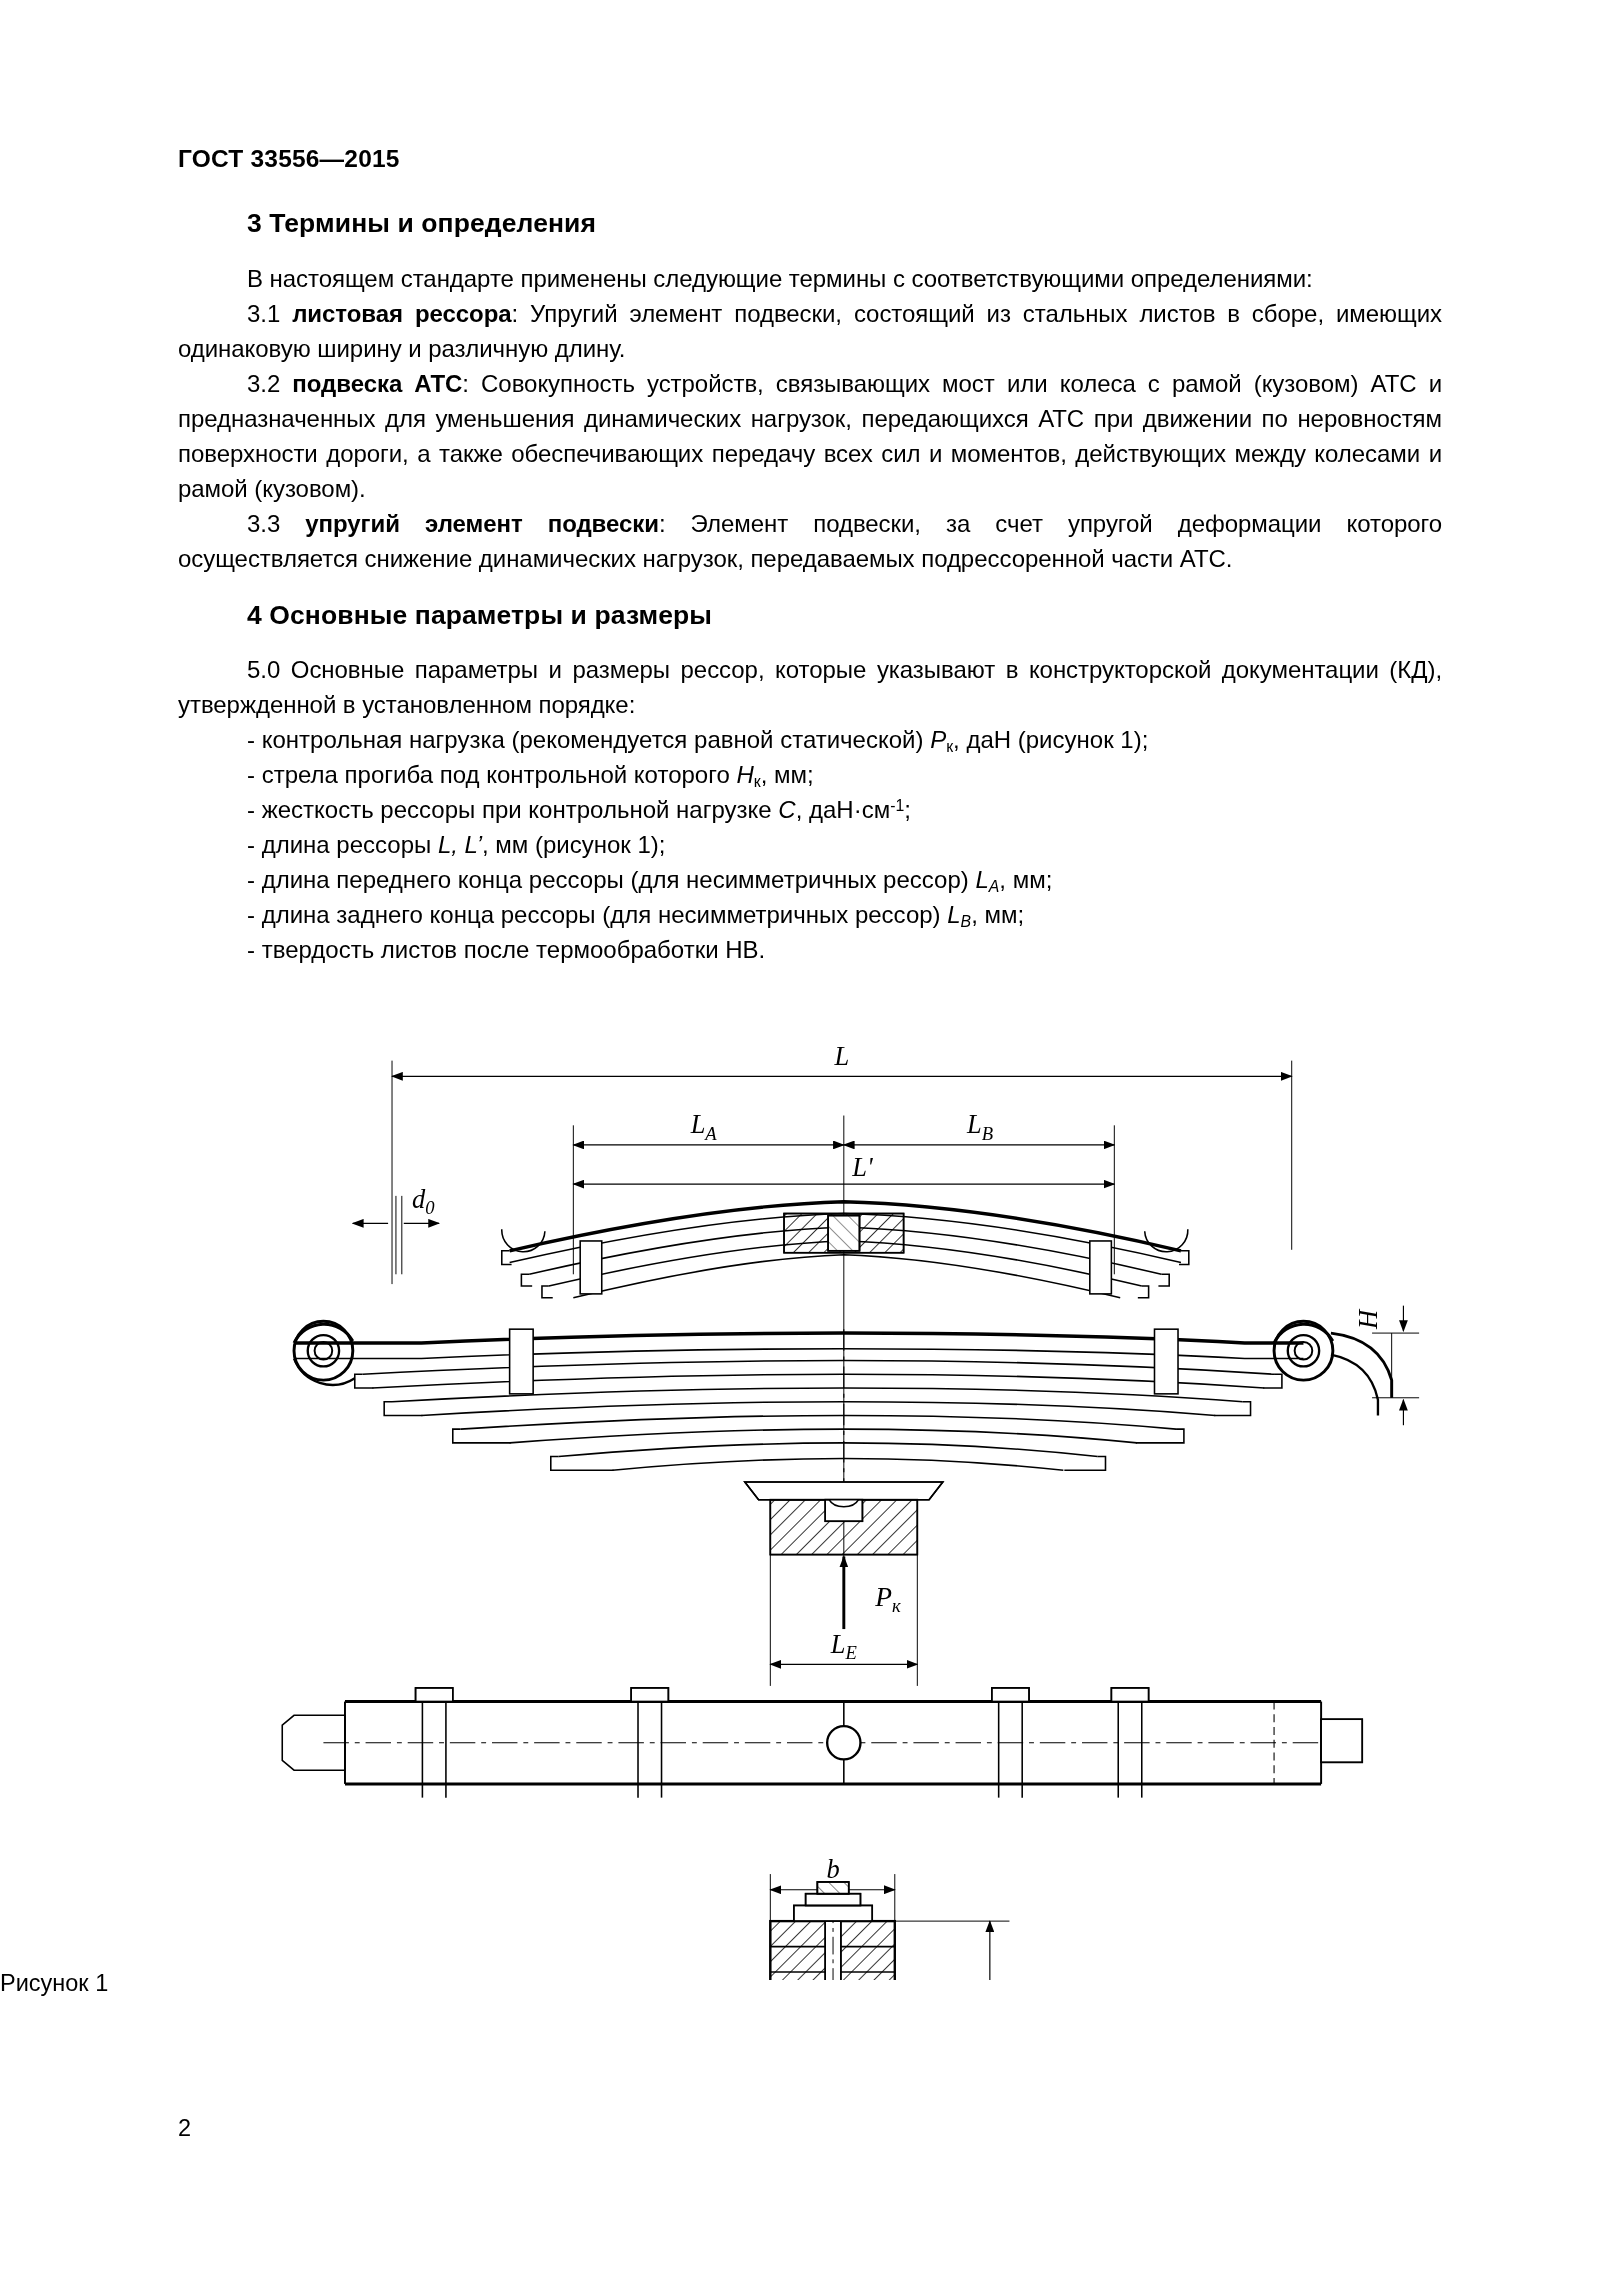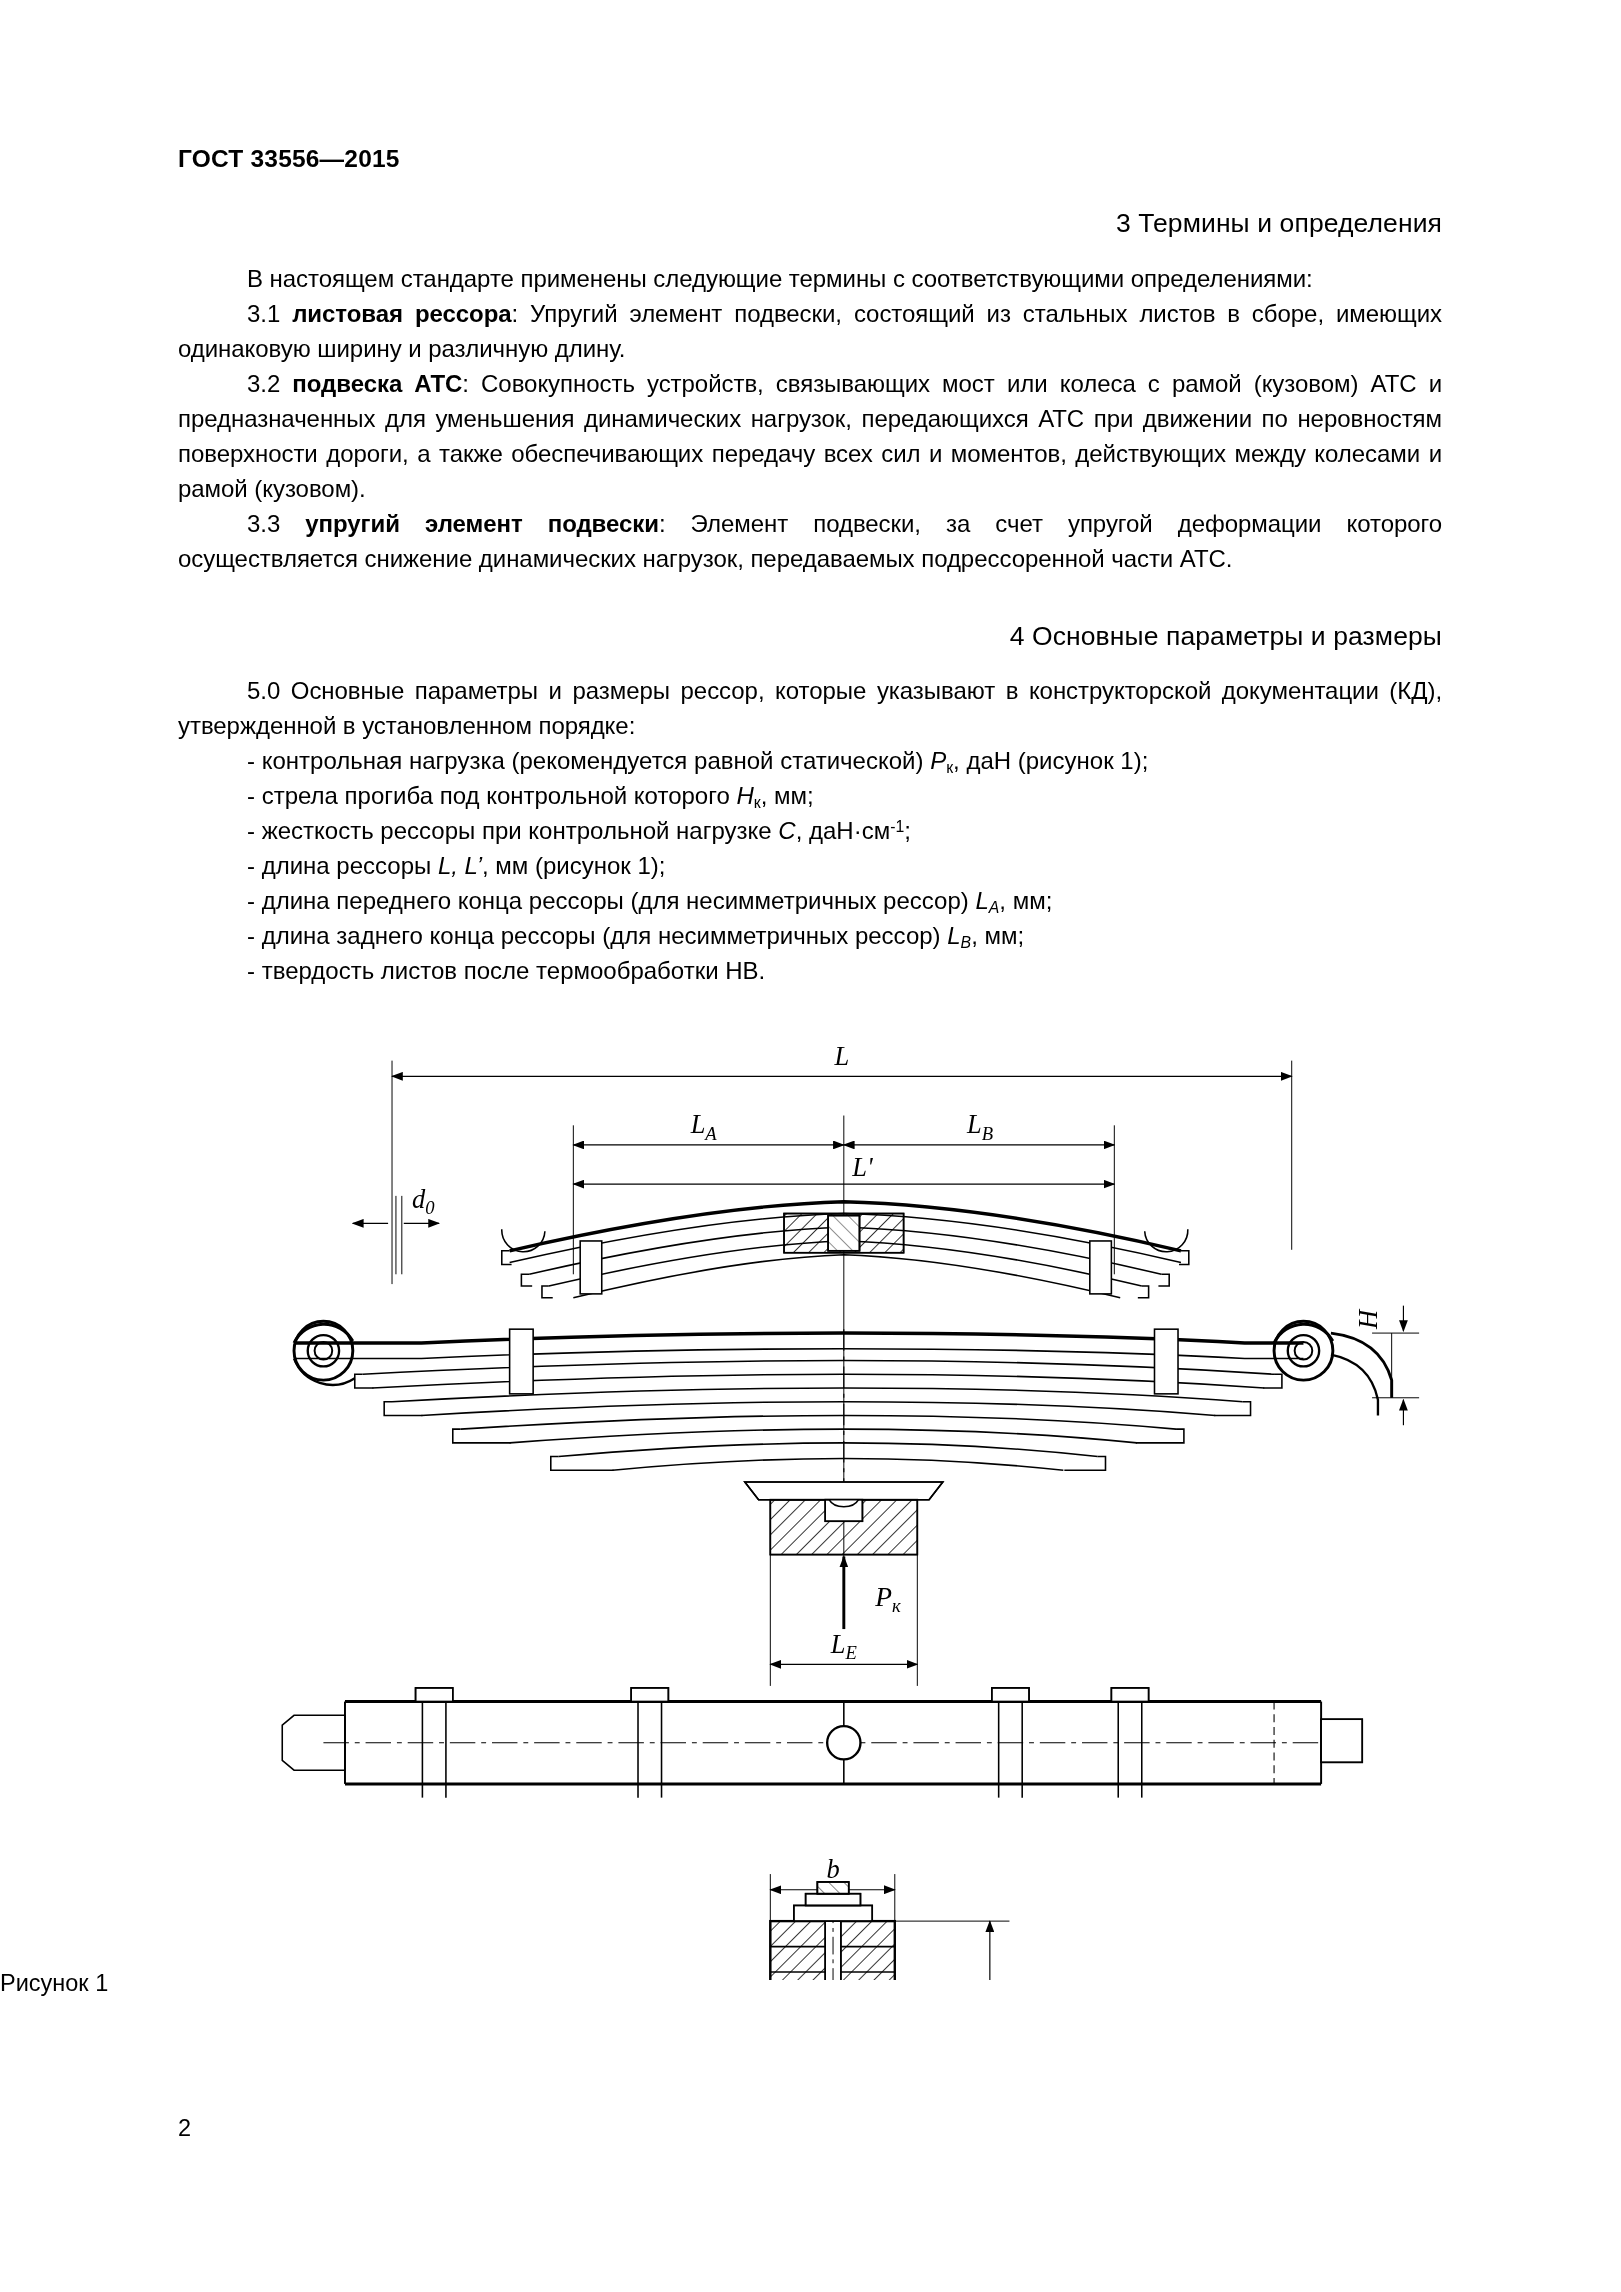--- a/index.html
+++ b/index.html
@@ -25,26 +25,25 @@
     white-space:nowrap;
   }
   
   .col{
     position:absolute;
     left:178px; top:208px;
     width:1264px;
   }
   h2.sec{
     font-size:26.5px;
-    font-weight:normal;
+    font-weight:bold;
     margin:0 0 21.6px 69px;
     letter-spacing:0.1px;
-    text-align:right;
-  }
-  h2.sec.second{margin-top:45px;}
+  }
+  h2.sec.second{margin-top:24px;}
   p.body{
     font-size:24px;
     line-height:35px;
     margin:0;
     text-align:justify;
     text-indent:69px;
     letter-spacing:-0.05px;
   }
   p.body b{font-weight:bold;}
   .it{font-style:italic;}

